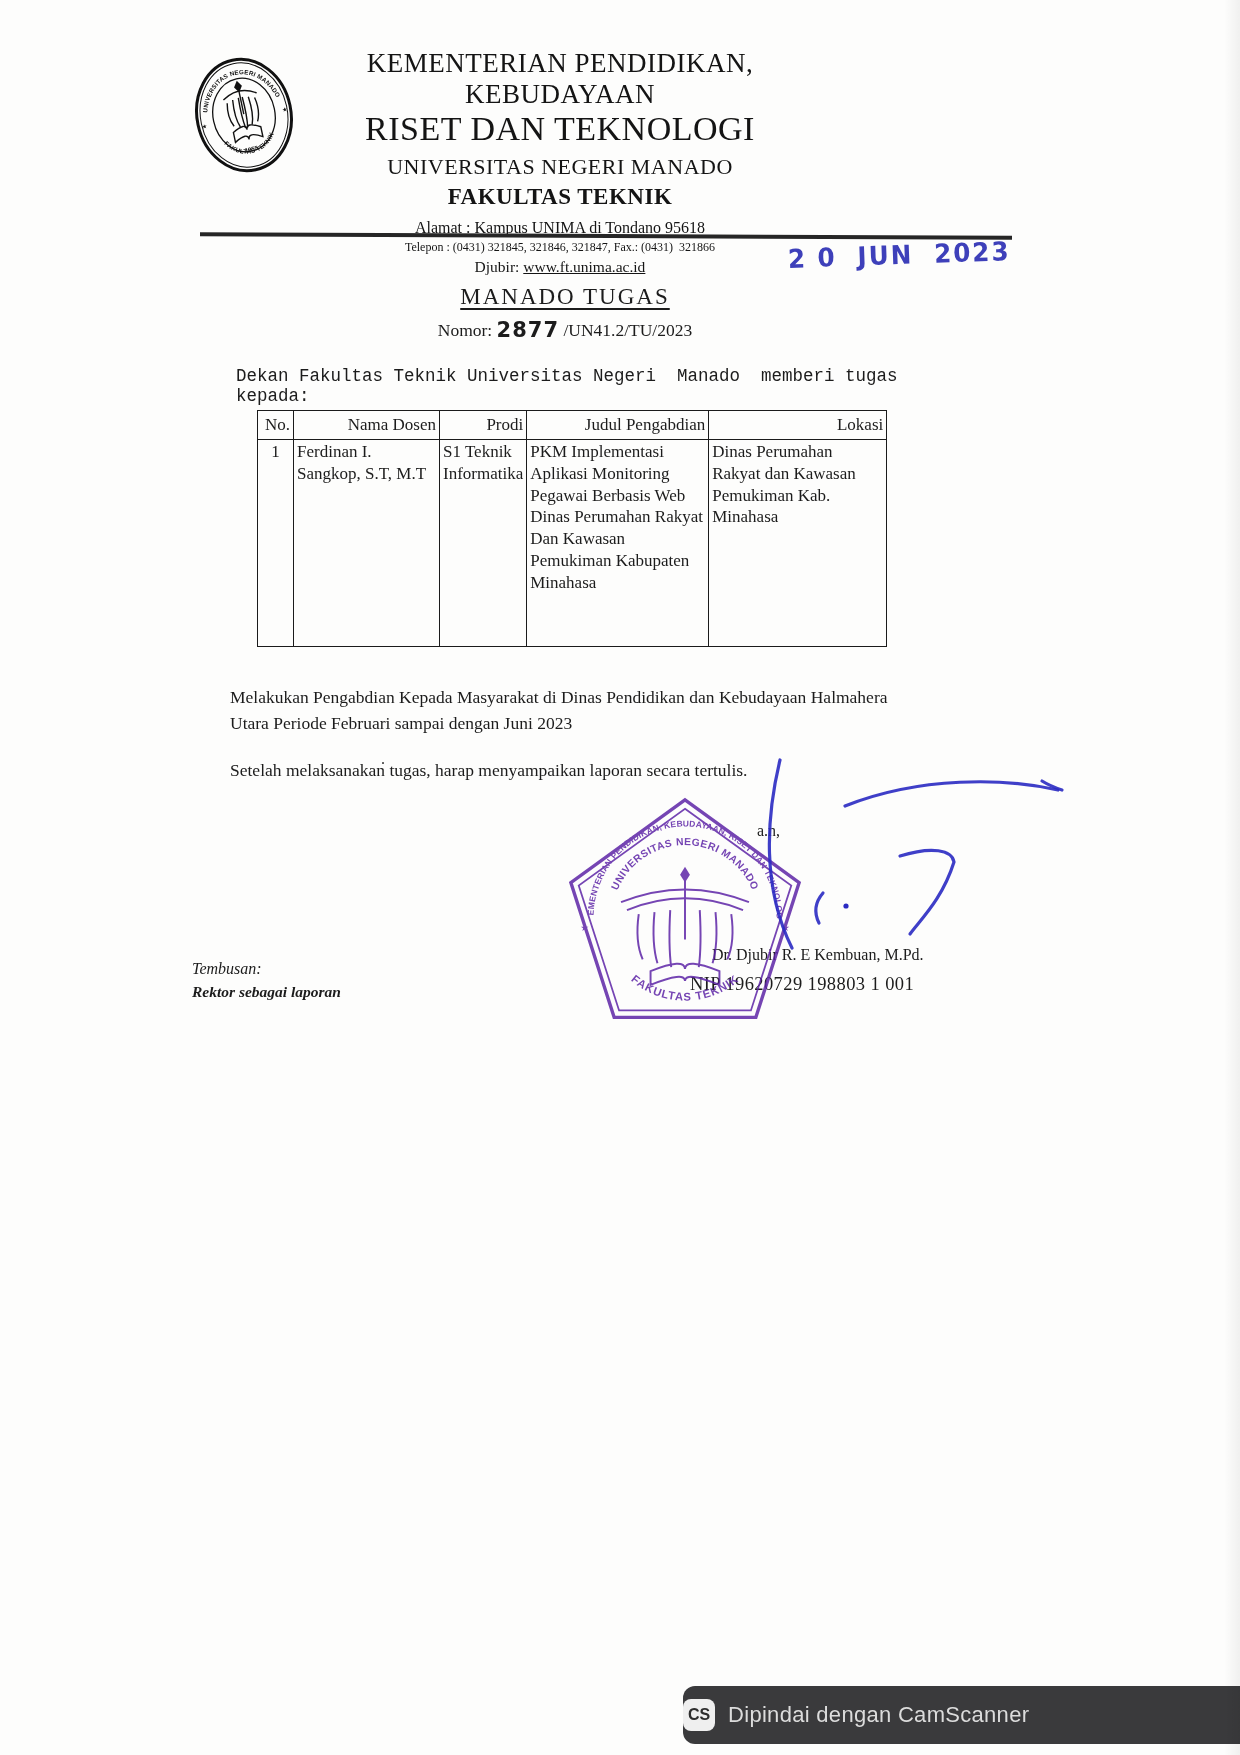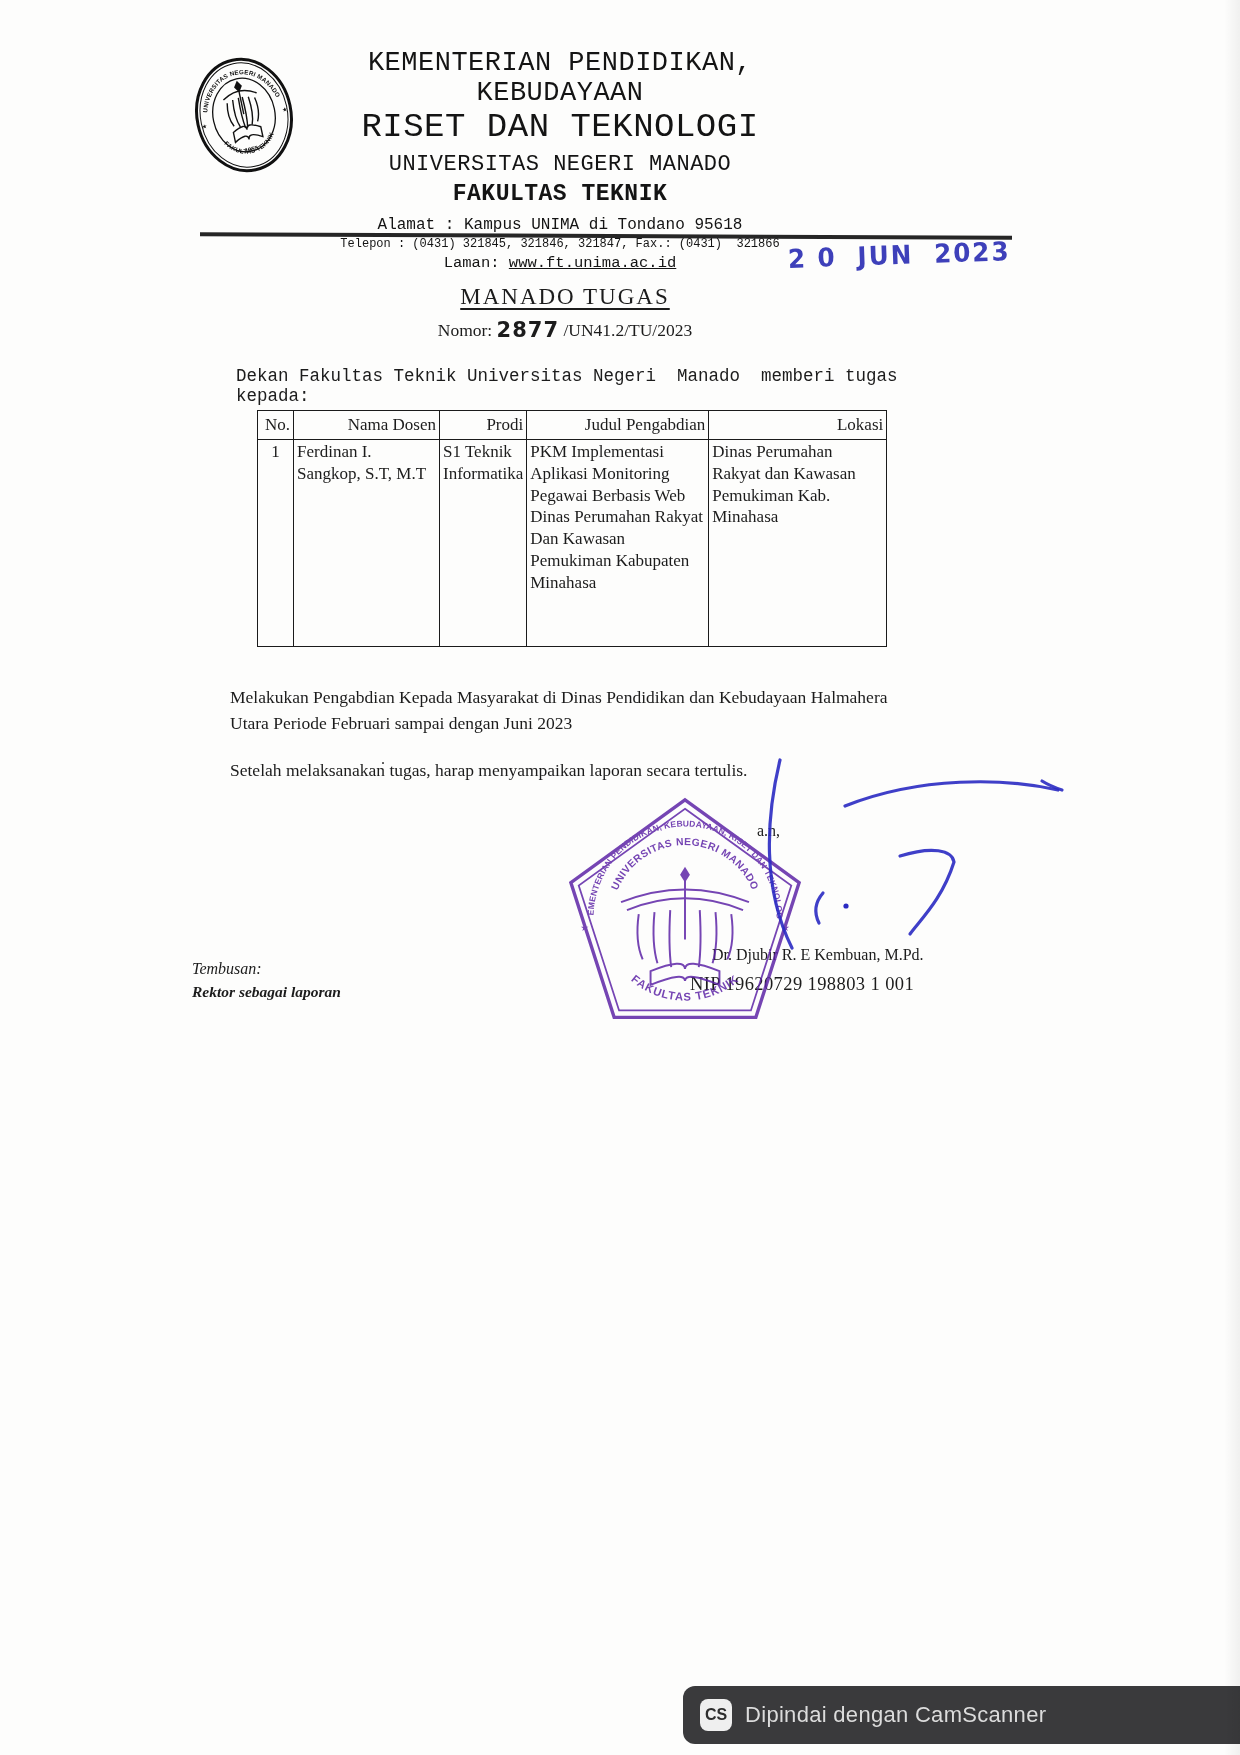--- a/index.html
+++ b/index.html
@@ -8,21 +8,21 @@
     overflow:hidden; font-family:"Liberation Serif", serif; color:var(--ink,#1c1c1c);
   }
   .page::after{ 
     content:""; position:absolute; top:0; right:0; width:16px; height:100%;
     background:linear-gradient(to right, rgba(0,0,0,0), rgba(0,0,0,.05)); pointer-events:none;
   }
 
   
   .logo{ position:absolute; left:194px; top:55px; width:100px; height:120px; transform:rotate(-12deg); }
   .lh-text{ position:absolute; left:300px; top:48px; width:520px; text-align:center;
-            font-family:Liberation Mono, monospace; color:#141414; }
+            font-family:Liberation Serif, serif; color:#141414; }
   .lh1{ font-size:27px; letter-spacing:.5px; }
   .lh2{ font-size:34px; margin-top:0; letter-spacing:.5px; }
   .lh3{ font-size:22px; margin-top:6px; letter-spacing:.5px; }
   .lh4{ font-size:23px; margin-top:4px; font-weight:bold; letter-spacing:.5px; }
   .lh5{ font-size:16px; margin-top:9px; }
   .lh6{ font-size:12px; margin-top:3px; white-space:pre; }
   .lh7{ font-size:15.5px; margin-top:3px; }
   .lh7 .url{ text-decoration:underline; color:#141414; }
   .rule{ position:absolute; left:200px; top:234px; width:812px; height:0;
          border-top:4px solid #262626; transform:rotate(.25deg); }
@@ -73,21 +73,21 @@
   .tembusan{ position:absolute; left:192px; top:960px; font-size:16px; }
   .tem-label{ font-style:italic; }
   .tem-item{ font-style:italic; font-weight:bold; margin-top:5px; font-size:15.5px; }
 
   .artifact-dot{ position:absolute; left:381px; top:750px; font-size:16px; color:#333; }
 
   
   .footer-bar{
     position:absolute; left:683px; top:1686px; right:0; height:58px;
     background:var(--footer-bar,#3a3a3c); border-radius:12px 0 0 12px;
-    display:flex; align-items:center; gap:13px; padding-left:17px; box-sizing:border-box;
+    display:flex; align-items:center; gap:13px; box-sizing:border-box;
     font-family:"Liberation Sans", sans-serif;
   }
   .cs-icon{
     width:32px; height:32px; border-radius:8px; background:#efefef; color:#2e2e2e;
     font-weight:bold; font-size:16px; display:flex; align-items:center; justify-content:center;
     font-family:"Liberation Sans", sans-serif;
   }
   .footer-text{ color:var(--footer-text,#dcdcdc); font-size:22px; letter-spacing:.3px; }
 </style>
 </head>
@@ -124,21 +124,21 @@
     <text x="50" y="96" font-size="6" font-weight="bold" text-anchor="middle" fill="#111" font-family="Liberation Sans, sans-serif">1955</text>
   </svg>
 
   <div class="lh-text">
     <div class="lh1">KEMENTERIAN PENDIDIKAN, KEBUDAYAAN</div>
     <div class="lh2">RISET DAN TEKNOLOGI</div>
     <div class="lh3">UNIVERSITAS NEGERI MANADO</div>
     <div class="lh4">FAKULTAS TEKNIK</div>
     <div class="lh5">Alamat : Kampus UNIMA di Tondano 95618</div>
     <div class="lh6">Telepon : (0431) 321845, 321846, 321847, Fax.: (0431)  321866</div>
-    <div class="lh7"><span>Laman: </span><a class="url">www.ft.unima.ac.id</a></div>
+    <div class="lh7"><span>Djubir: </span><a class="url">www.ft.unima.ac.id</a></div>
   </div>
 
   <div class="rule"></div>
 
   <div class="date-stamp">2 0  JUN  2023</div>
 
   <div class="title-block">
     <div class="title">MANADO TUGAS</div>
     <div class="nomor"><span>Nomor: </span><span class="hand">2877</span><span> /UN41.2/TU/2023</span></div>
   </div>

